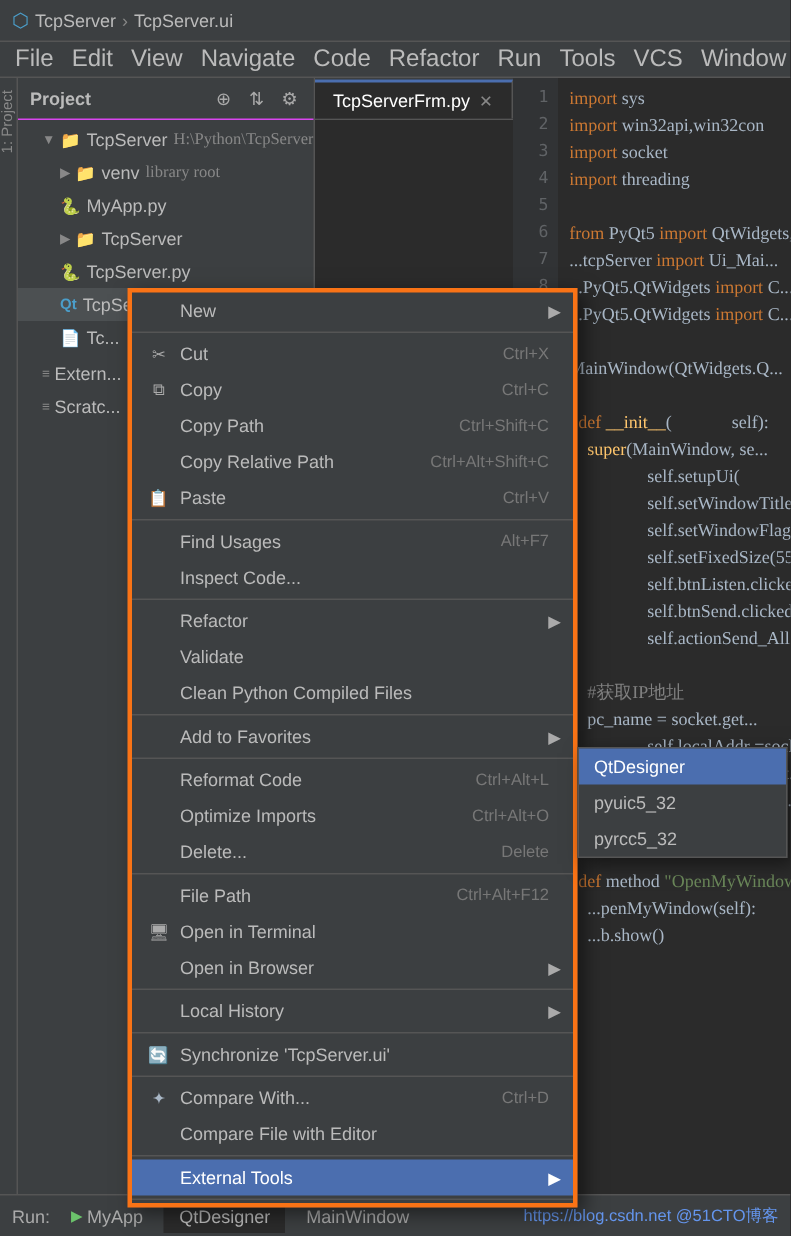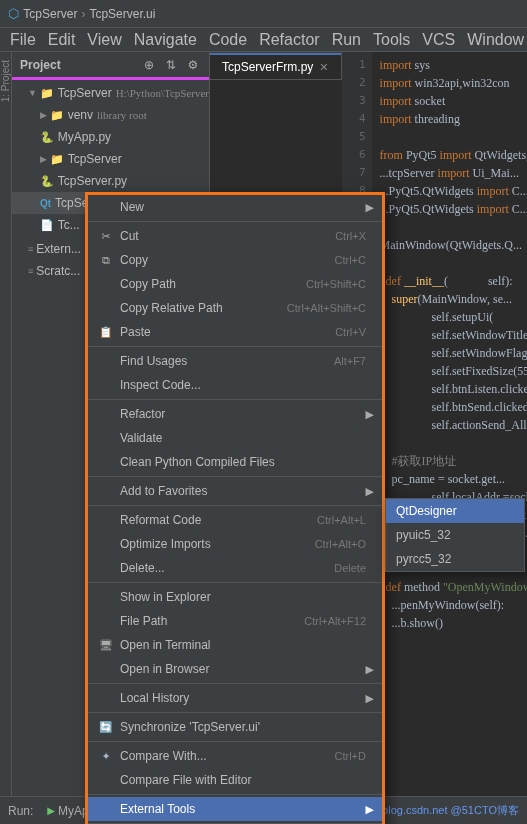--- a/index.html
+++ b/index.html
@@ -79,21 +79,21 @@
       display: flex;
       flex-direction: column;
       position: relative;
     }
     .project-header {
       height: 28px;
       display: flex;
       align-items: center;
       padding: 0 8px;
       background: #3c3f41;
-      border-bottom: 3px solid #d946ef;
+      border-bottom: 1px solid #d946ef;
     }
     .project-title {
       color: #bbbbbb;
       font-size: 12px;
       font-weight: bold;
       flex: 1;
     }
     .project-icons {
       display: flex;
       gap: 6px;
@@ -563,24 +563,20 @@
     <span class="shortcut">Ctrl+Alt+O</span>
   </div>
   <div class="ctx-item">
     <span class="ctx-icon"></span>
     <span>Delete...</span>
     <span class="shortcut">Delete</span>
   </div>
   <div class="ctx-separator"></div>
   <div class="ctx-item">
     <span class="ctx-icon"></span>
-    <span>Show in Explorer</span>
-  </div>
-  <div class="ctx-item">
-    <span class="ctx-icon"></span>
     <span>File Path</span>
     <span class="shortcut">Ctrl+Alt+F12</span>
   </div>
   <div class="ctx-item">
     <span class="ctx-icon">🖥</span>
     <span>Open in Terminal</span>
   </div>
   <div class="ctx-item">
     <span class="ctx-icon"></span>
     <span>Open in Browser</span>

